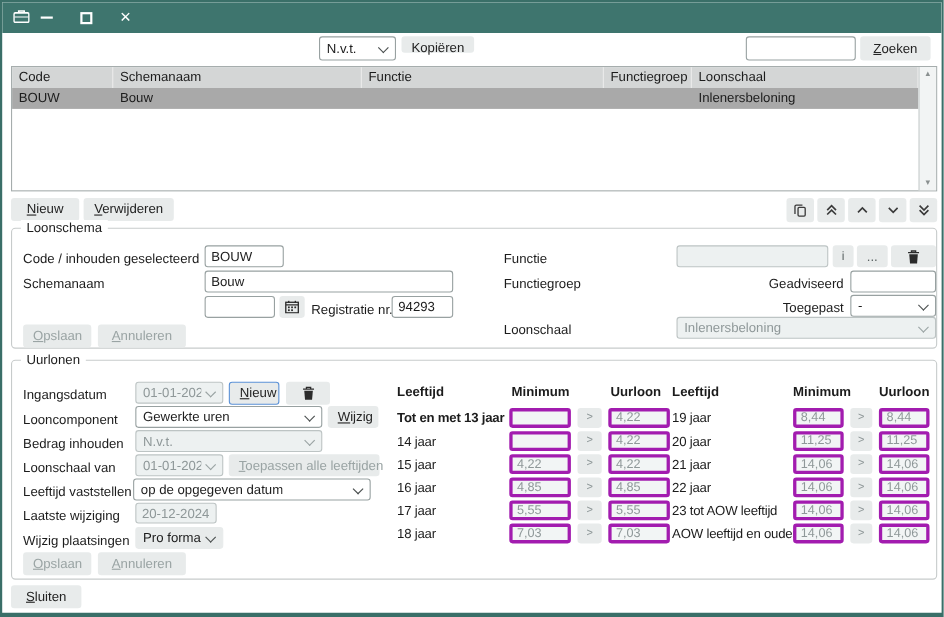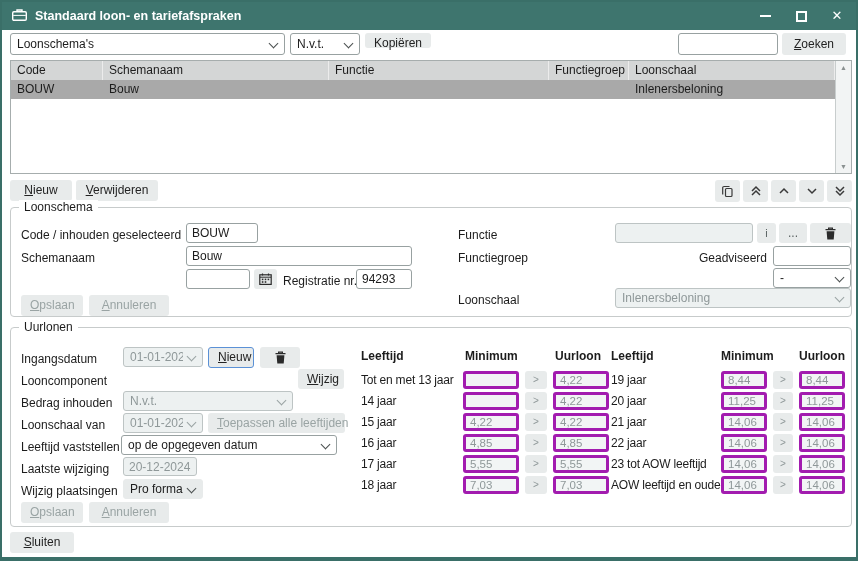--- a/index.html
+++ b/index.html
@@ -60,36 +60,31 @@
 <body>
 
 <div class="win">
 
   <div class="titlebar">
     <span><svg width="15" height="12" viewBox="0 0 15 12">
           <path d="M5 2.5V1h5v1.5" stroke="#fff" stroke-width="1.4" fill="none"></path>
           <rect x="0.7" y="2.7" width="13.6" height="8.6" rx="1.2" stroke="#fff" stroke-width="1.4" fill="none"></rect>
           <line x1="1.2" y1="6.4" x2="13.8" y2="6.4" stroke="#fff" stroke-width="1"></line>
         </svg></span>
-    <span class="ttext">Standaard loon- en tariefafspraken</span>
     <div class="wctrls">
       <span class="wbtn">
           <span class="minbar"></span>
         </span>
       <span class="wbtn">
           <span class="maxbox"></span>
         </span>
       <span class="wbtn cls">✕</span>
     </div>
   </div>
 
-  <div class="combo" style="left:8px; top:31px; width:275px;">
-    <span class="val">Loonschema's</span>
-    <span class="chev"></span>
-  </div>
   <div class="combo" style="left:288px; top:31px; width:70px;">
     <span class="val">N.v.t.</span>
     <span class="chev"></span>
   </div>
   <button class="btn" style="left:363px; top:31px; height:15px; width:66px;">Kopiëren</button>
   <input class="tinput" style="left: 676px; top: 31px; width: 100px;" value="">
   <button class="btn mn" style="left:780px; top:31px; height:22px; width:64px;">Zoeken</button>
 
   <div class="list">
     <div class="lhead">
@@ -176,20 +171,21 @@
             <rect x="5.7" y="5.6" width="1.6" height="1.6"></rect>
             <rect x="8.6" y="5.6" width="1.6" height="1.6"></rect>
             <rect x="2.8" y="8.2" width="1.6" height="1.6"></rect>
             <rect x="5.7" y="8.2" width="1.6" height="1.6"></rect>
           </g>
         </svg>
       </span>
     <span class="lbl" style="left:272px; top:63px;">Registratie nr.</span>
     <input class="tinput" style="left: 345px; top: 61px; width: 56px; height: 20px;" value="94293">
 
+    <span class="lbl" style="left:620px; top:62px; width:136px; text-align:right;">Toegepast</span>
     <div class="combo" style="left:762px; top:60px; width:78px; height:20px;">
       <span class="val">-</span>
       <span class="chev"></span>
     </div>
 
     <span class="lbl" style="left:447px; top:82px;">Loonschaal</span>
     <div class="combo dis" style="left:604px; top:80px; width:236px; height:20px;">
       <span class="val">Inlenersbeloning</span>
       <span class="chev"></span>
     </div>
@@ -208,20 +204,24 @@
     </div>
     <button class="btn mn foc" style="left:197px; top:19px; width:46px; height:21px;">Nieuw</button>
     <span class="ibtn" style="left:249px; top:19px; width:40px; height:21px;">
         <svg width="11" height="13" viewBox="0 0 11 13">
           <path d="M0.5 2.7h10M3.6 2.7V1.2h3.8v1.5" stroke="#2b2b2b" stroke-width="1.2" fill="none"></path>
           <path d="M1.6 4.2h7.8l-0.7 8.3H2.3z" fill="#2b2b2b"></path>
         </svg>
       </span>
 
     <span class="lbl" style="left:10px; top:43px;">Looncomponent</span>
+    <div class="combo" style="left:112px; top:41px; width:170px; height:20px;">
+      <span class="val">Gewerkte uren</span>
+      <span class="chev"></span>
+    </div>
     <button class="btn mn" style="left:287px; top:41px; width:46px; height:20px; line-height:20px;">Wijzig</button>
 
     <span class="lbl" style="left:10px; top:65px;">Bedrag inhouden</span>
     <div class="combo dis" style="left:112px; top:63px; width:170px; height:20px;">
       <span class="val">N.v.t.</span>
       <span class="chev"></span>
     </div>
 
     <span class="lbl" style="left:10px; top:87px;">Loonschaal van</span>
     <div class="combo dis" style="left:112px; top:85px; width:80px; height:20px;">
@@ -245,21 +245,21 @@
       <span class="chev"></span>
     </div>
 
     <span class="whead" style="left:350px; top:21px;">Leeftijd</span>
     <span class="whead" style="left:454px; top:21px;">Minimum</span>
     <span class="whead" style="left:544px; top:21px;">Uurloon</span>
     <span class="whead" style="left:600px; top:21px;">Leeftijd</span>
     <span class="whead" style="left:710px; top:21px;">Minimum</span>
     <span class="whead" style="left:788px; top:21px;">Uurloon</span>
 
-    <span class="wlbl" style="left:350px; top:43px;">Tot en met 13 jaar</span>
+    <span class="wlbl" style="left:350px; top:43px;font-weight:bold;">Tot en met 13 jaar</span>
     <input class="winput" style="left: 452px; top: 43px; width: 56px;" value="">
     <span class="gtbtn" style="left:514px; top:43px; width:22px;">&gt;</span>
     <input class="winput" style="left: 542px; top: 43px; width: 56px;" value="4,22">
 
     <span class="wlbl" style="left:350px; top:64px;">14 jaar</span>
     <input class="winput" style="left: 452px; top: 64px; width: 56px;" value="">
     <span class="gtbtn" style="left:514px; top:64px; width:22px;">&gt;</span>
     <input class="winput" style="left: 542px; top: 64px; width: 56px;" value="4,22">
 
     <span class="wlbl" style="left:350px; top:85px;">15 jaar</span>

